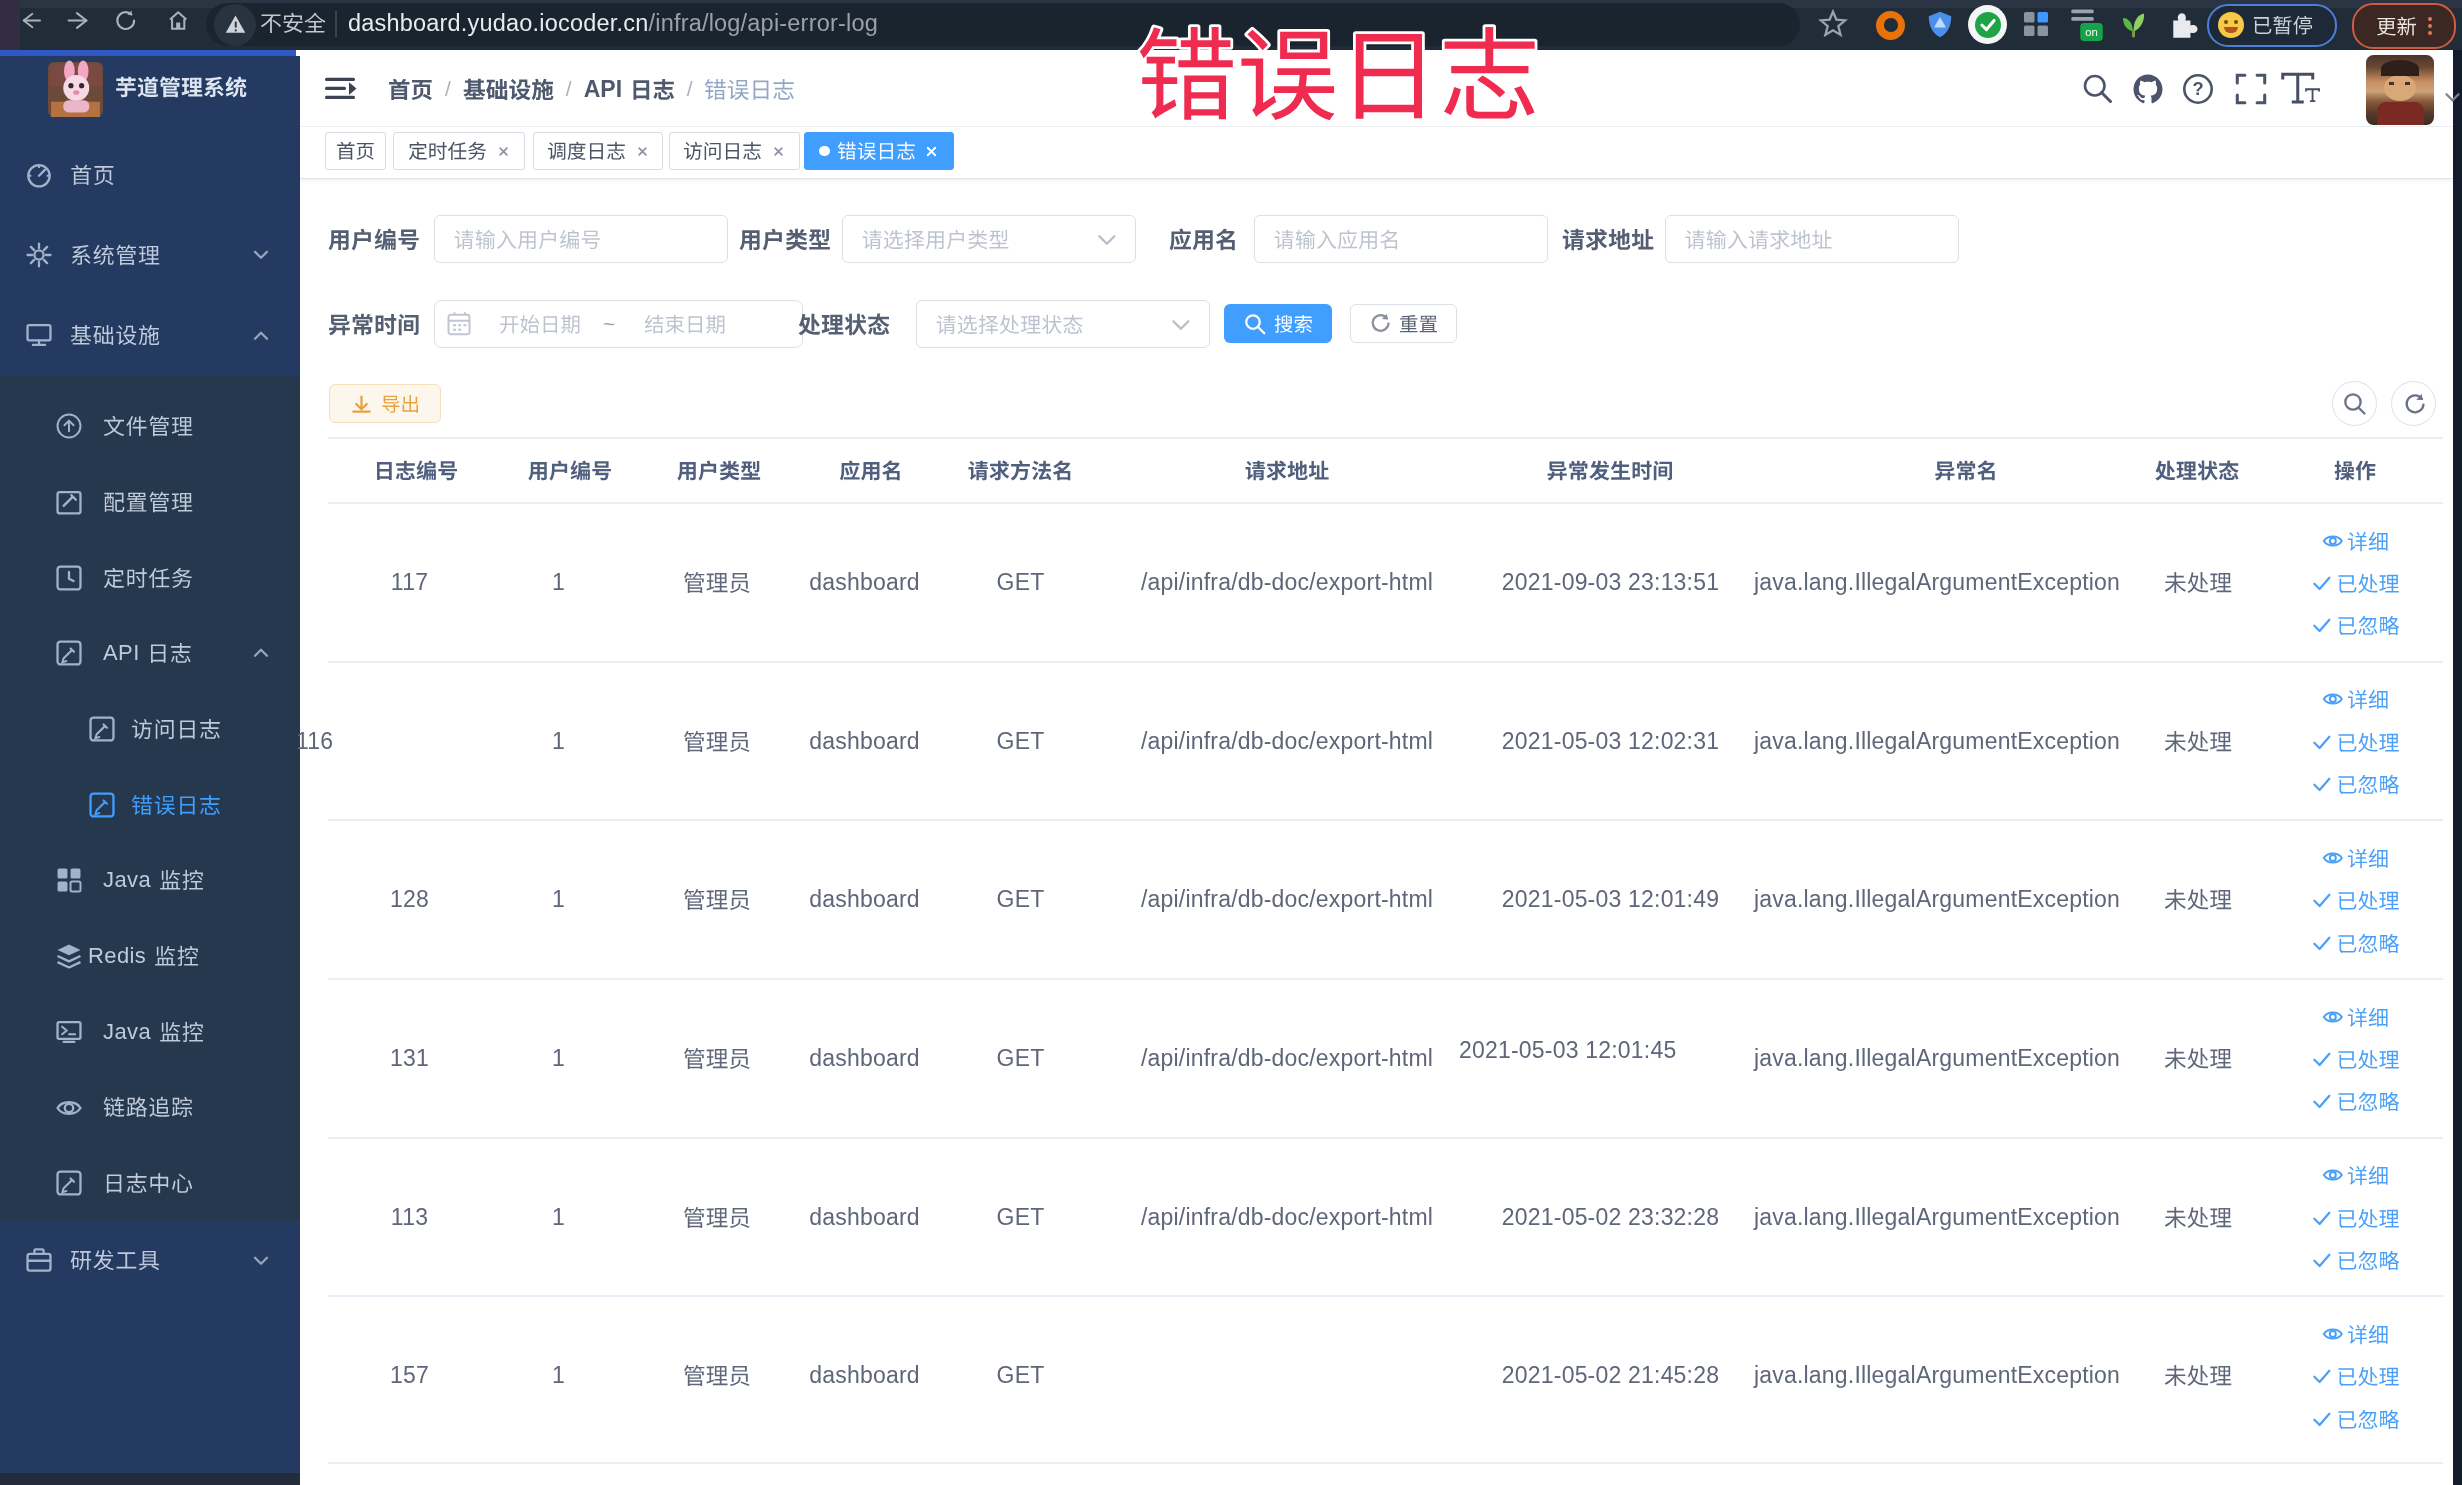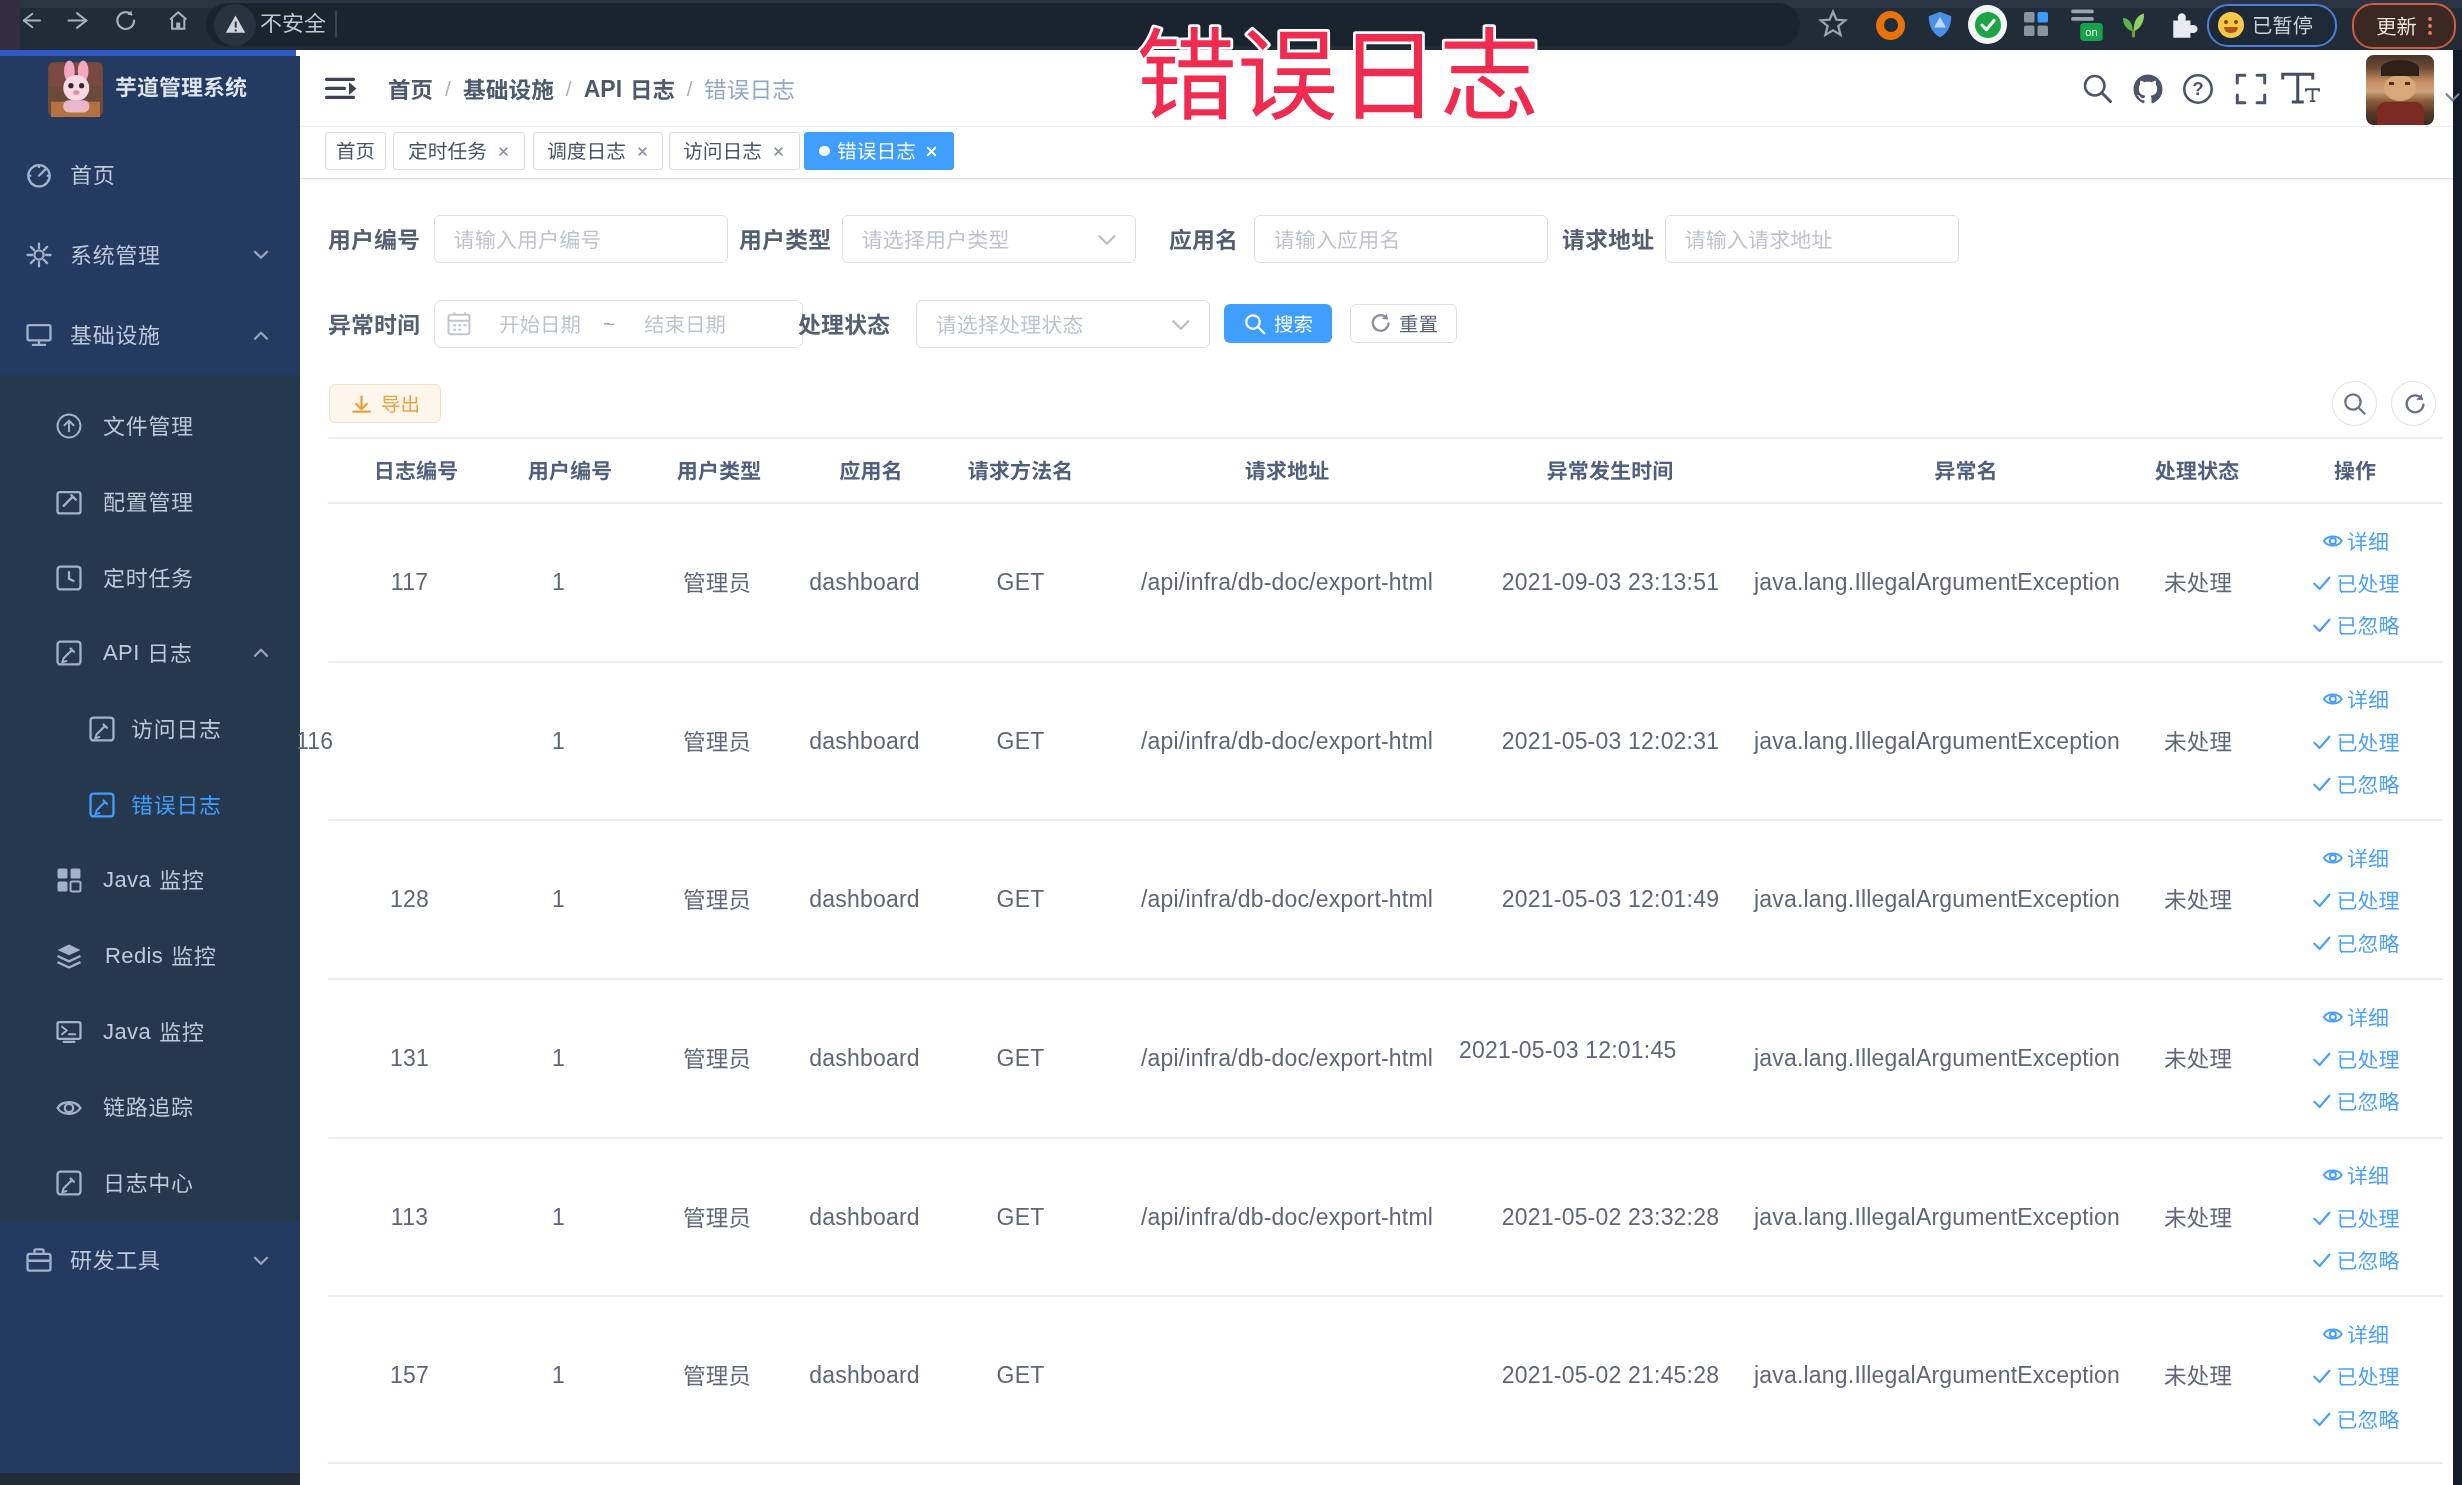--- a/index.html
+++ b/index.html
@@ -414,20 +414,24 @@
       </svg>
     </div>
 <div class="ab fx" style="left:260px;top:0;height:46px">
       <svg width="66" height="22" viewBox="0 0 3000 1000" fill="#c3c9d0" style="overflow:visible;flex:none">
         <use href="#r4e0d"></use>
         <use href="#r5b89" x="1000"></use>
         <use href="#r5168" x="2000"></use>
       </svg>
     </div>
 <div class="ab" style="left:335px;top:11.4px;width:1.5px;height:26px;background:#39434f"></div>
+<div class="ab fx" style="left:348px;top:0;height:46px;font-size:23.5px;letter-spacing:0.2px">
+      <span style="color:#e8ebee">dashboard.yudao.iocoder.cn</span>
+      <span style="color:#99a1ab">/infra/log/api-error-log</span>
+    </div>
 <div class="ab" style="left:1820px;top:10.6px">
       <svg width="26" height="25" viewBox="0 0 34 33" style="overflow:visible;flex:none;">
         <path d="M17 1 L21.5 11.5 L33 12.5 L24 20 L27 31.5 L17 25.5 L7 31.5 L10 20 L1 12.5 L12.5 11.5 Z" fill="none" stroke="#9aa3ad" stroke-width="3"></path>
       </svg>
     </div>
 <div class="ab" style="left:1876px;top:10.6px;width:29px;height:29px;border-radius:50%;background:#e8710a"></div>
 <div class="ab" style="left:1884px;top:18px;width:13.6px;height:13.6px;border-radius:50%;background:#212c39"></div>
 <div class="ab" style="left:1928px;top:10.6px">
       <svg width="24" height="27" viewBox="0 0 32 36" style="overflow:visible;flex:none;">
         <path d="M16 1 L31 7 C31 20 26 30 16 35 C6 30 1 20 1 7 Z" fill="#4a8fe8"></path>
@@ -677,21 +681,21 @@
         <use href="#r76d1"></use>
         <use href="#r63a7" x="1030"></use>
       </svg>
     </div>
 <div class="ab" style="left:56px;top:943px">
       <svg width="26" height="26" viewBox="0 0 34 34" style="overflow:visible;flex:none;">
         <path d="M17 2 L32 9 L17 16 L2 9 Z" fill="#a2b2c9"></path>
         <path d="M2 17 L17 24 L32 17 M2 25 L17 32 L32 25" fill="none" stroke="#a2b2c9" stroke-width="3" stroke-linejoin="round"></path>
       </svg>
     </div>
-    <div class="ab fx" style="left:105px;top:937px;height:38px">
+    <div class="ab fx" style="left:88px;top:937px;height:38px">
       <span style="font-size:22px;color:#bfcadb;letter-spacing:0.4px">Redis</span>
       <span style="width:7.6px"></span>
       <svg width="45" height="22" viewBox="0 0 2030 1000" fill="#bfcadb" style="overflow:visible;flex:none">
         <use href="#r76d1"></use>
         <use href="#r63a7" x="1030"></use>
       </svg>
     </div>
 <div class="ab" style="left:56px;top:1019px">
       <svg width="26" height="26" viewBox="0 0 34 34" style="overflow:visible;flex:none;">
         <rect x="2" y="4" width="30" height="22" rx="2" fill="none" stroke="#a2b2c9" stroke-width="3"></rect>

